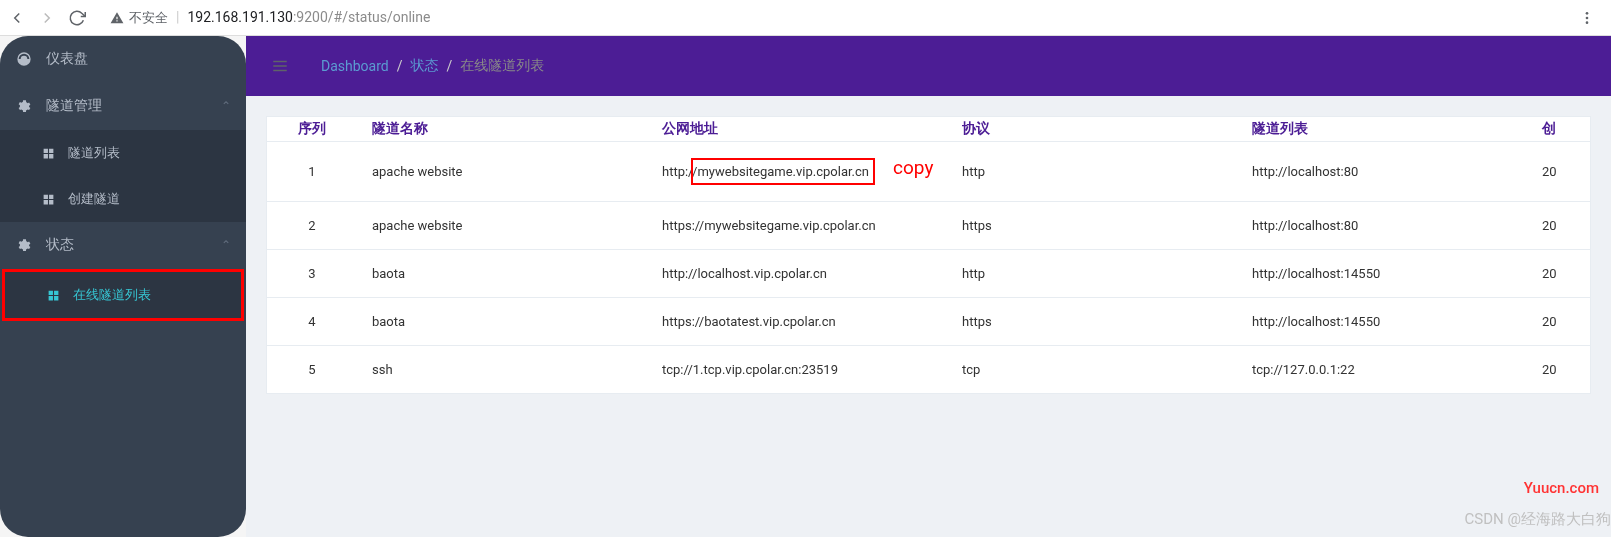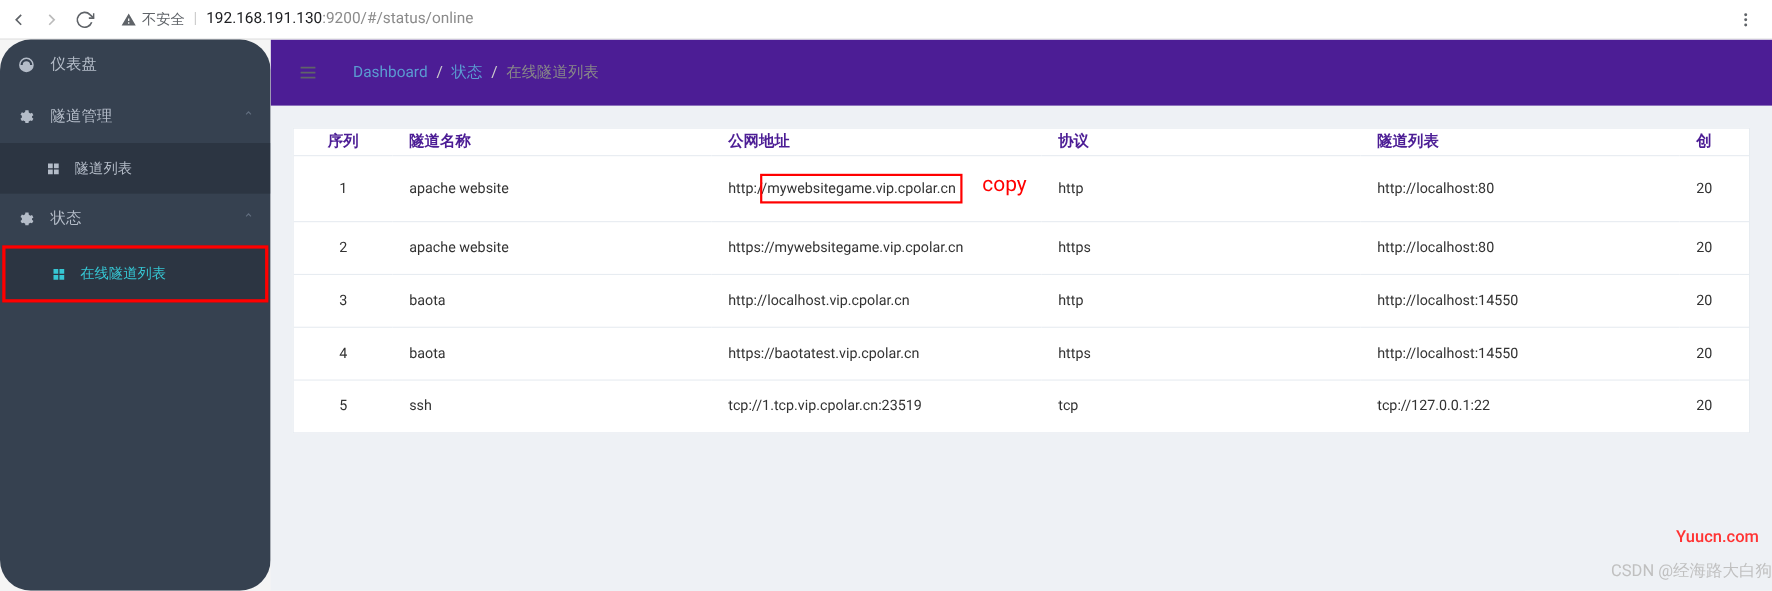--- a/index.html
+++ b/index.html
@@ -111,20 +111,28 @@
       <span>隧道管理</span>
       <span class="chevron">⌃</span>
     </div>
     <div class="sidebar-item sub">
       <span class="sub-icon">
         <svg width="13" height="13" viewBox="0 0 24 24" fill="currentColor">
             <path d="M3 3h8v8H3zm10 0h8v8h-8zM3 13h8v8H3zm10 0h8v8h-8z"></path>
           </svg>
       </span>
       <span>隧道列表</span>
+    </div>
+    <div class="sidebar-item sub">
+      <span class="sub-icon">
+        <svg width="13" height="13" viewBox="0 0 24 24" fill="currentColor">
+            <path d="M3 3h8v8H3zm10 0h8v8h-8zM3 13h8v8H3zm10 0h8v8h-8z"></path>
+          </svg>
+      </span>
+      <span>创建隧道</span>
     </div>
     <div class="sidebar-item top">
       <span class="sb-icon">
         <svg width="15" height="15" viewBox="0 0 24 24" fill="currentColor">
             <path d="M12 8a4 4 0 1 0 0 8 4 4 0 0 0 0-8zm7.4 4a7.4 7.4 0 0 0-.1-1.3l2.1-1.6-2-3.5-2.5 1a7.4 7.4 0 0 0-2.2-1.3L14.3 2h-4.6l-.4 2.6a7.4 7.4 0 0 0-2.2 1.3l-2.5-1-2 3.5 2.1 1.6a7.4 7.4 0 0 0 0 2.6l-2.1 1.6 2 3.5 2.5-1a7.4 7.4 0 0 0 2.2 1.3l.4 2.6h4.6l.4-2.6a7.4 7.4 0 0 0 2.2-1.3l2.5 1 2-3.5-2.1-1.6c.1-.4.1-.9.1-1.3z"></path>
           </svg>
       </span>
       <span>状态</span>
       <span class="chevron">⌃</span>
     </div>

